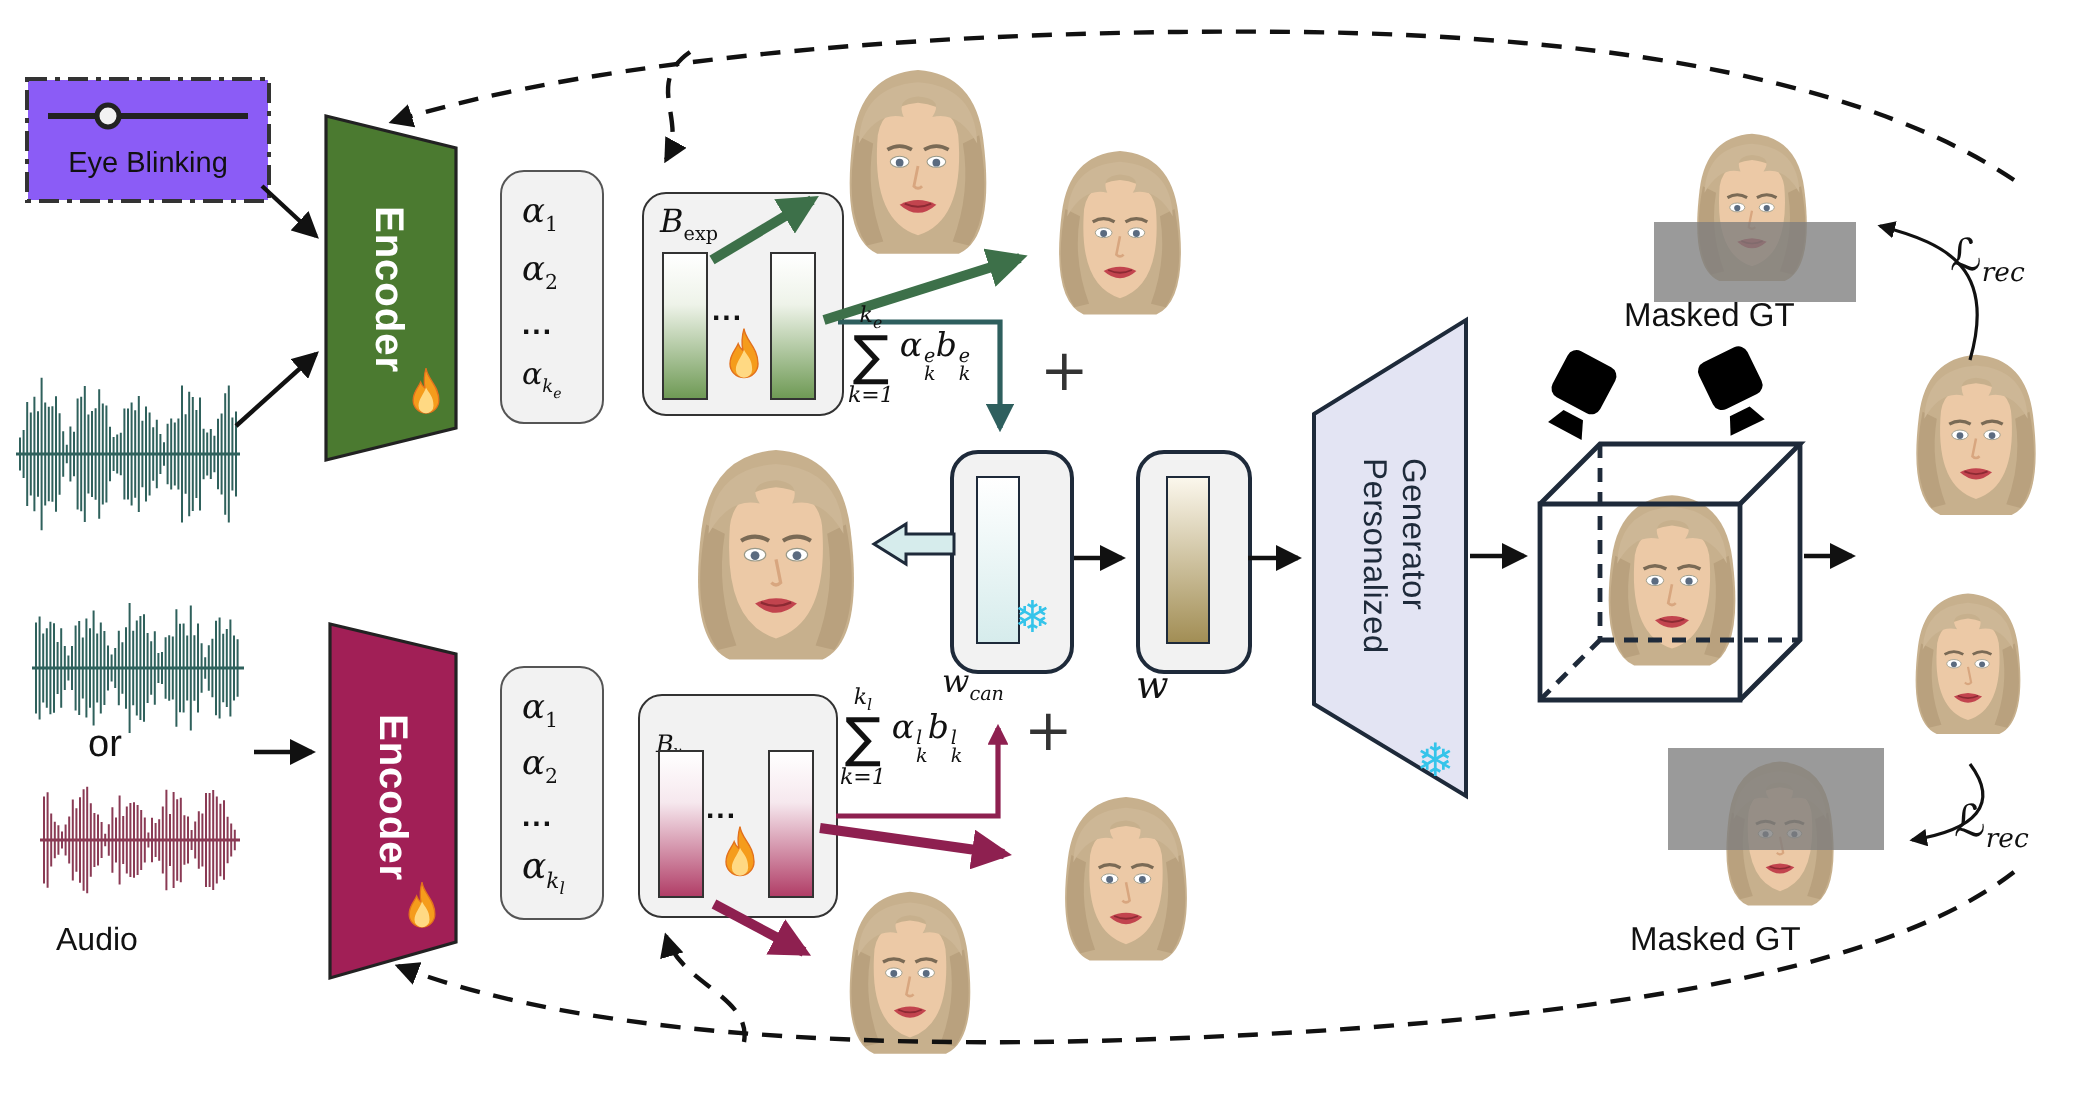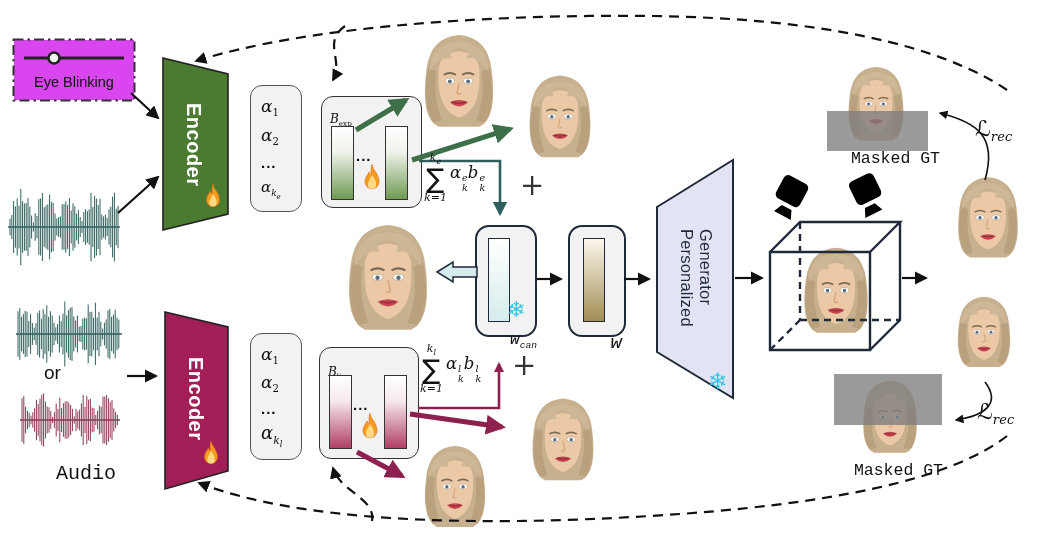--- a/index.html
+++ b/index.html
@@ -14,21 +14,21 @@
   .grad-green{background:linear-gradient(180deg,#ffffff 0%,#eef3e9 35%,var(--bar_green) 100%);}
   .grad-crimson{background:linear-gradient(180deg,#ffffff 0%,#f6e8ee 35%,var(--bar_crimson) 100%);}
   .grad-cyan{background:linear-gradient(180deg,#ffffff 0%,var(--bar_cyan) 100%);}
   .grad-tan{background:linear-gradient(180deg,#fbf7ec 0%,var(--bar_tan) 100%);}
   
   .math{font-family:"DejaVu Serif","DejaVu Sans",serif;font-style:italic;color:#111;}
   .math sub{font-size:.6em;font-style:normal;}
   .math sub.it{font-style:italic;}
   .math sub sub{font-size:.78em;}
   .lbl{position:absolute;color:#111;}
-  .center{text-align:right;font-family:Liberation Mono, monospace;}
+  .center{text-align:left;}
   .vwrap{position:absolute;display:flex;align-items:center;justify-content:center;}
   .vtext{writing-mode:vertical-lr;text-orientation:mixed;line-height:1.18;}
   .enc-label{color:#fff;font-weight:bold;font-size:20px;letter-spacing:.5px;}
   .gen-label{color:#1e2a3a;font-size:16.5px;font-weight:500;letter-spacing:.2px;}
   .dots{position:absolute;font-weight:bold;font-size:15px;letter-spacing:1px;color:#111;}
   .plus{position:absolute;font-size:29px;color:#333;font-family:"DejaVu Serif",serif;}
   .loss{position:absolute;font-family:"DejaVu Serif","DejaVu Sans",serif;font-style:italic;font-size:22px;}
   .loss sub{font-size:.6em;}
   .snow{position:absolute;color:var(--snowflake);font-family:"DejaVu Sans",sans-serif;}
   
@@ -38,21 +38,21 @@
   .lim sub{font-size:.72em;}
   .sigma{font-size:27px;line-height:.95;font-family:"DejaVu Sans",sans-serif;font-style:normal;}
   .terms{font-size:16.5px;font-family:"DejaVu Serif",serif;font-style:italic;}
   .ss{display:inline-flex;flex-direction:column;align-items:flex-start;line-height:.95;
       font-size:.58em;vertical-align:-.35em;margin-left:1px;}
   
   .face{position:absolute;}
   .flip{transform:scaleX(-1);}
   .gtmask{position:absolute;background:rgba(125,125,125,.78);}
   
-  #eyebox{position:absolute;left:14px;top:40px;width:120px;height:60px;background:#d946ef;}
+  #eyebox{position:absolute;left:14px;top:40px;width:120px;height:60px;background:#8b5cf6;}
   #eyebox .txt{position:absolute;left:0;right:0;top:34px;text-align:center;font-size:14.5px;}
   
   #overlay{position:absolute;left:0;top:0;pointer-events:none;}
   .z1{z-index:1}.z2{z-index:2}.z3{z-index:3}.z4{z-index:4}
 </style>
 </head>
 <body>
 
 <div id="canvas">
 
@@ -204,21 +204,21 @@
     </svg>
   <svg id="wave2" class="abs z2" style="left:16px;top:296px" width="106" height="76">
       <line x1="0" y1="38" x2="106" y2="38" stroke="#2f615c" stroke-width="1.6"></line>
       <path d="M2.0,15.3L2.0,60.7M3.8,12.2L3.8,63.8M5.6,20.7L5.6,55.3M7.4,18.1L7.4,57.9M9.2,14.9L9.2,61.1M11.0,15.6L11.0,60.4M12.8,25.0L12.8,51.0M14.6,18.1L14.6,57.9M16.4,27.0L16.4,49.0M18.2,31.7L18.2,44.3M20.0,27.0L20.0,49.0M21.8,16.8L21.8,59.2M23.6,14.5L23.6,61.5M25.4,22.7L25.4,53.3M27.2,13.2L27.2,62.8M29.0,18.1L29.0,57.9M30.8,9.3L30.8,66.7M32.6,20.8L32.6,55.2M34.4,15.2L34.4,60.8M36.2,19.5L36.2,56.5M38.0,26.8L38.0,49.2M39.8,31.3L39.8,44.7M41.6,28.0L41.6,48.0M43.4,19.4L43.4,56.6M45.2,25.1L45.2,50.9M47.0,17.6L47.0,58.4M48.8,5.5L48.8,70.5M50.6,19.4L50.6,56.6M52.4,14.2L52.4,61.8M54.2,12.0L54.2,64.0M56.0,11.1L56.0,64.9M57.8,20.5L57.8,55.5M59.6,24.6L59.6,51.4M61.4,19.6L61.4,56.4M63.2,30.5L63.2,45.5M65.0,30.0L65.0,46.0M66.8,22.6L66.8,53.4M68.6,21.6L68.6,54.4M70.4,22.2L70.4,53.8M72.2,8.6L72.2,67.4M74.0,15.9L74.0,60.1M75.8,15.7L75.8,60.3M77.6,21.8L77.6,54.2M79.4,6.8L79.4,69.2M81.2,21.6L81.2,54.4M83.0,15.7L83.0,60.3M84.8,25.6L84.8,50.4M86.6,32.6L86.6,43.4M88.4,26.6L88.4,49.4M90.2,23.4L90.2,52.6M92.0,14.4L92.0,61.6M93.8,12.8L93.8,63.2M95.6,20.9L95.6,55.1M97.4,18.5L97.4,57.5M99.2,13.7L99.2,62.3M101.0,21.7L101.0,54.3M102.8,23.6L102.8,52.4" stroke="#2f615c" stroke-width="1" fill="none"></path>
     </svg>
   <svg id="wave3" class="abs z2" style="left:20px;top:390px" width="100" height="60">
       <line x1="0" y1="30" x2="100" y2="30" stroke="#8a3a54" stroke-width="1.6"></line>
       <path d="M2.0,8.3L2.0,51.7M3.8,6.1L3.8,53.9M5.6,16.7L5.6,43.3M7.4,20.9L7.4,39.1M9.2,22.6L9.2,37.4M11.0,25.7L11.0,34.3M12.8,22.3L12.8,37.7M14.6,18.3L14.6,41.7M16.4,9.8L16.4,50.2M18.2,14.1L18.2,45.9M20.0,8.6L20.0,51.4M21.8,4.6L21.8,55.4M23.6,3.4L23.6,56.6M25.4,11.6L25.4,48.4M27.2,16.5L27.2,43.5M29.0,17.3L29.0,42.7M30.8,21.0L30.8,39.0M32.6,26.9L32.6,33.1M34.4,22.1L34.4,37.9M36.2,13.6L36.2,46.4M38.0,18.8L38.0,41.2M39.8,7.7L39.8,52.3M41.6,18.0L41.6,42.0M43.4,13.2L43.4,46.8M45.2,11.5L45.2,48.5M47.0,11.1L47.0,48.9M48.8,12.5L48.8,47.5M50.6,15.0L50.6,45.0M52.4,18.8L52.4,41.2M54.2,26.3L54.2,33.7M56.0,18.9L56.0,41.1M57.8,21.5L57.8,38.5M59.6,19.6L59.6,40.4M61.4,13.3L61.4,46.7M63.2,4.9L63.2,55.1M65.0,17.0L65.0,43.0M66.8,6.0L66.8,54.0M68.6,9.6L68.6,50.4M70.4,8.9L70.4,51.1M72.2,17.6L72.2,42.4M74.0,18.2L74.0,41.8M75.8,25.0L75.8,35.0M77.6,20.7L77.6,39.3M79.4,15.6L79.4,44.4M81.2,16.7L81.2,43.3M83.0,6.5L83.0,53.5M84.8,6.5L84.8,53.5M86.6,5.0L86.6,55.0M88.4,8.2L88.4,51.8M90.2,11.9L90.2,48.1M92.0,10.1L92.0,49.9M93.8,18.4L93.8,41.6M95.6,21.8L95.6,38.2M97.4,24.9L97.4,35.1" stroke="#8a3a54" stroke-width="1" fill="none"></path>
     </svg>
   <div class="lbl z2" style="left:44px;top:362px;width:40px;font-size:19px">or</div>
-  <div class="lbl z2 center" style="left:28px;top:462px;width:88px;font-size:20px">Audio</div>
+  <div class="lbl z2 center" style="left:28px;top:462px;width:88px;font-size:16px">Audio</div>
 
   <div class="vwrap z4" style="left:165px;top:70px;width:56px;height:150px">
     <span class="vtext enc-label">Encoder</span>
   </div>
   <svg class="abs z4" style="left:200px;top:183px" width="26" height="30" viewBox="0 0 24 28">
       <use href="#flame"></use>
     </svg>
 
   <div class="vwrap z4" style="left:167px;top:325px;width:56px;height:148px">
     <span class="vtext enc-label">Encoder</span>
@@ -235,21 +235,21 @@
   </div>
 
   <div class="graybox z2" style="left:250px;top:333px;width:52px;height:127px;display:flex;flex-direction:column;justify-content:space-between;padding:10px 0 10px 10px;box-sizing:border-box">
     <span class="math" style="font-size:17px"><span>α</span><sub>1</sub></span>
     <span class="math" style="font-size:17px"><span>α</span><sub>2</sub></span>
     <span class="dots" style="position:static">...</span>
     <span class="math" style="font-size:18px"><span>α</span><sub class="it"><span>k</span><sub class="it">l</sub></sub></span>
   </div>
 
   <div class="graybox z2" style="left:321px;top:96px;width:99px;height:110px;border-color:#333">
-    <span class="math abs" style="left:8px;top:15px;font-size:12px"><span>B</span><sub>exp</sub></span>
+    <span class="math abs" style="left:8px;top:4px;font-size:16px"><span>B</span><sub>exp</sub></span>
     <div class="bar grad-green" style="left:9px;top:29px;width:21px;height:72px"></div>
     <div class="bar grad-green" style="left:63px;top:29px;width:21px;height:72px"></div>
     <span class="dots" style="left:34px;top:50px">...</span>
     <svg class="abs" style="left:36px;top:66px" width="28" height="33" viewBox="0 0 24 28">
         <use href="#flame"></use>
       </svg>
   </div>
 
   <div class="graybox z2" style="left:319px;top:347px;width:98px;height:110px;border-color:#333">
     <span class="math abs" style="left:8px;top:17px;font-size:12px"><span>B</span><sub>lip</sub></span>

